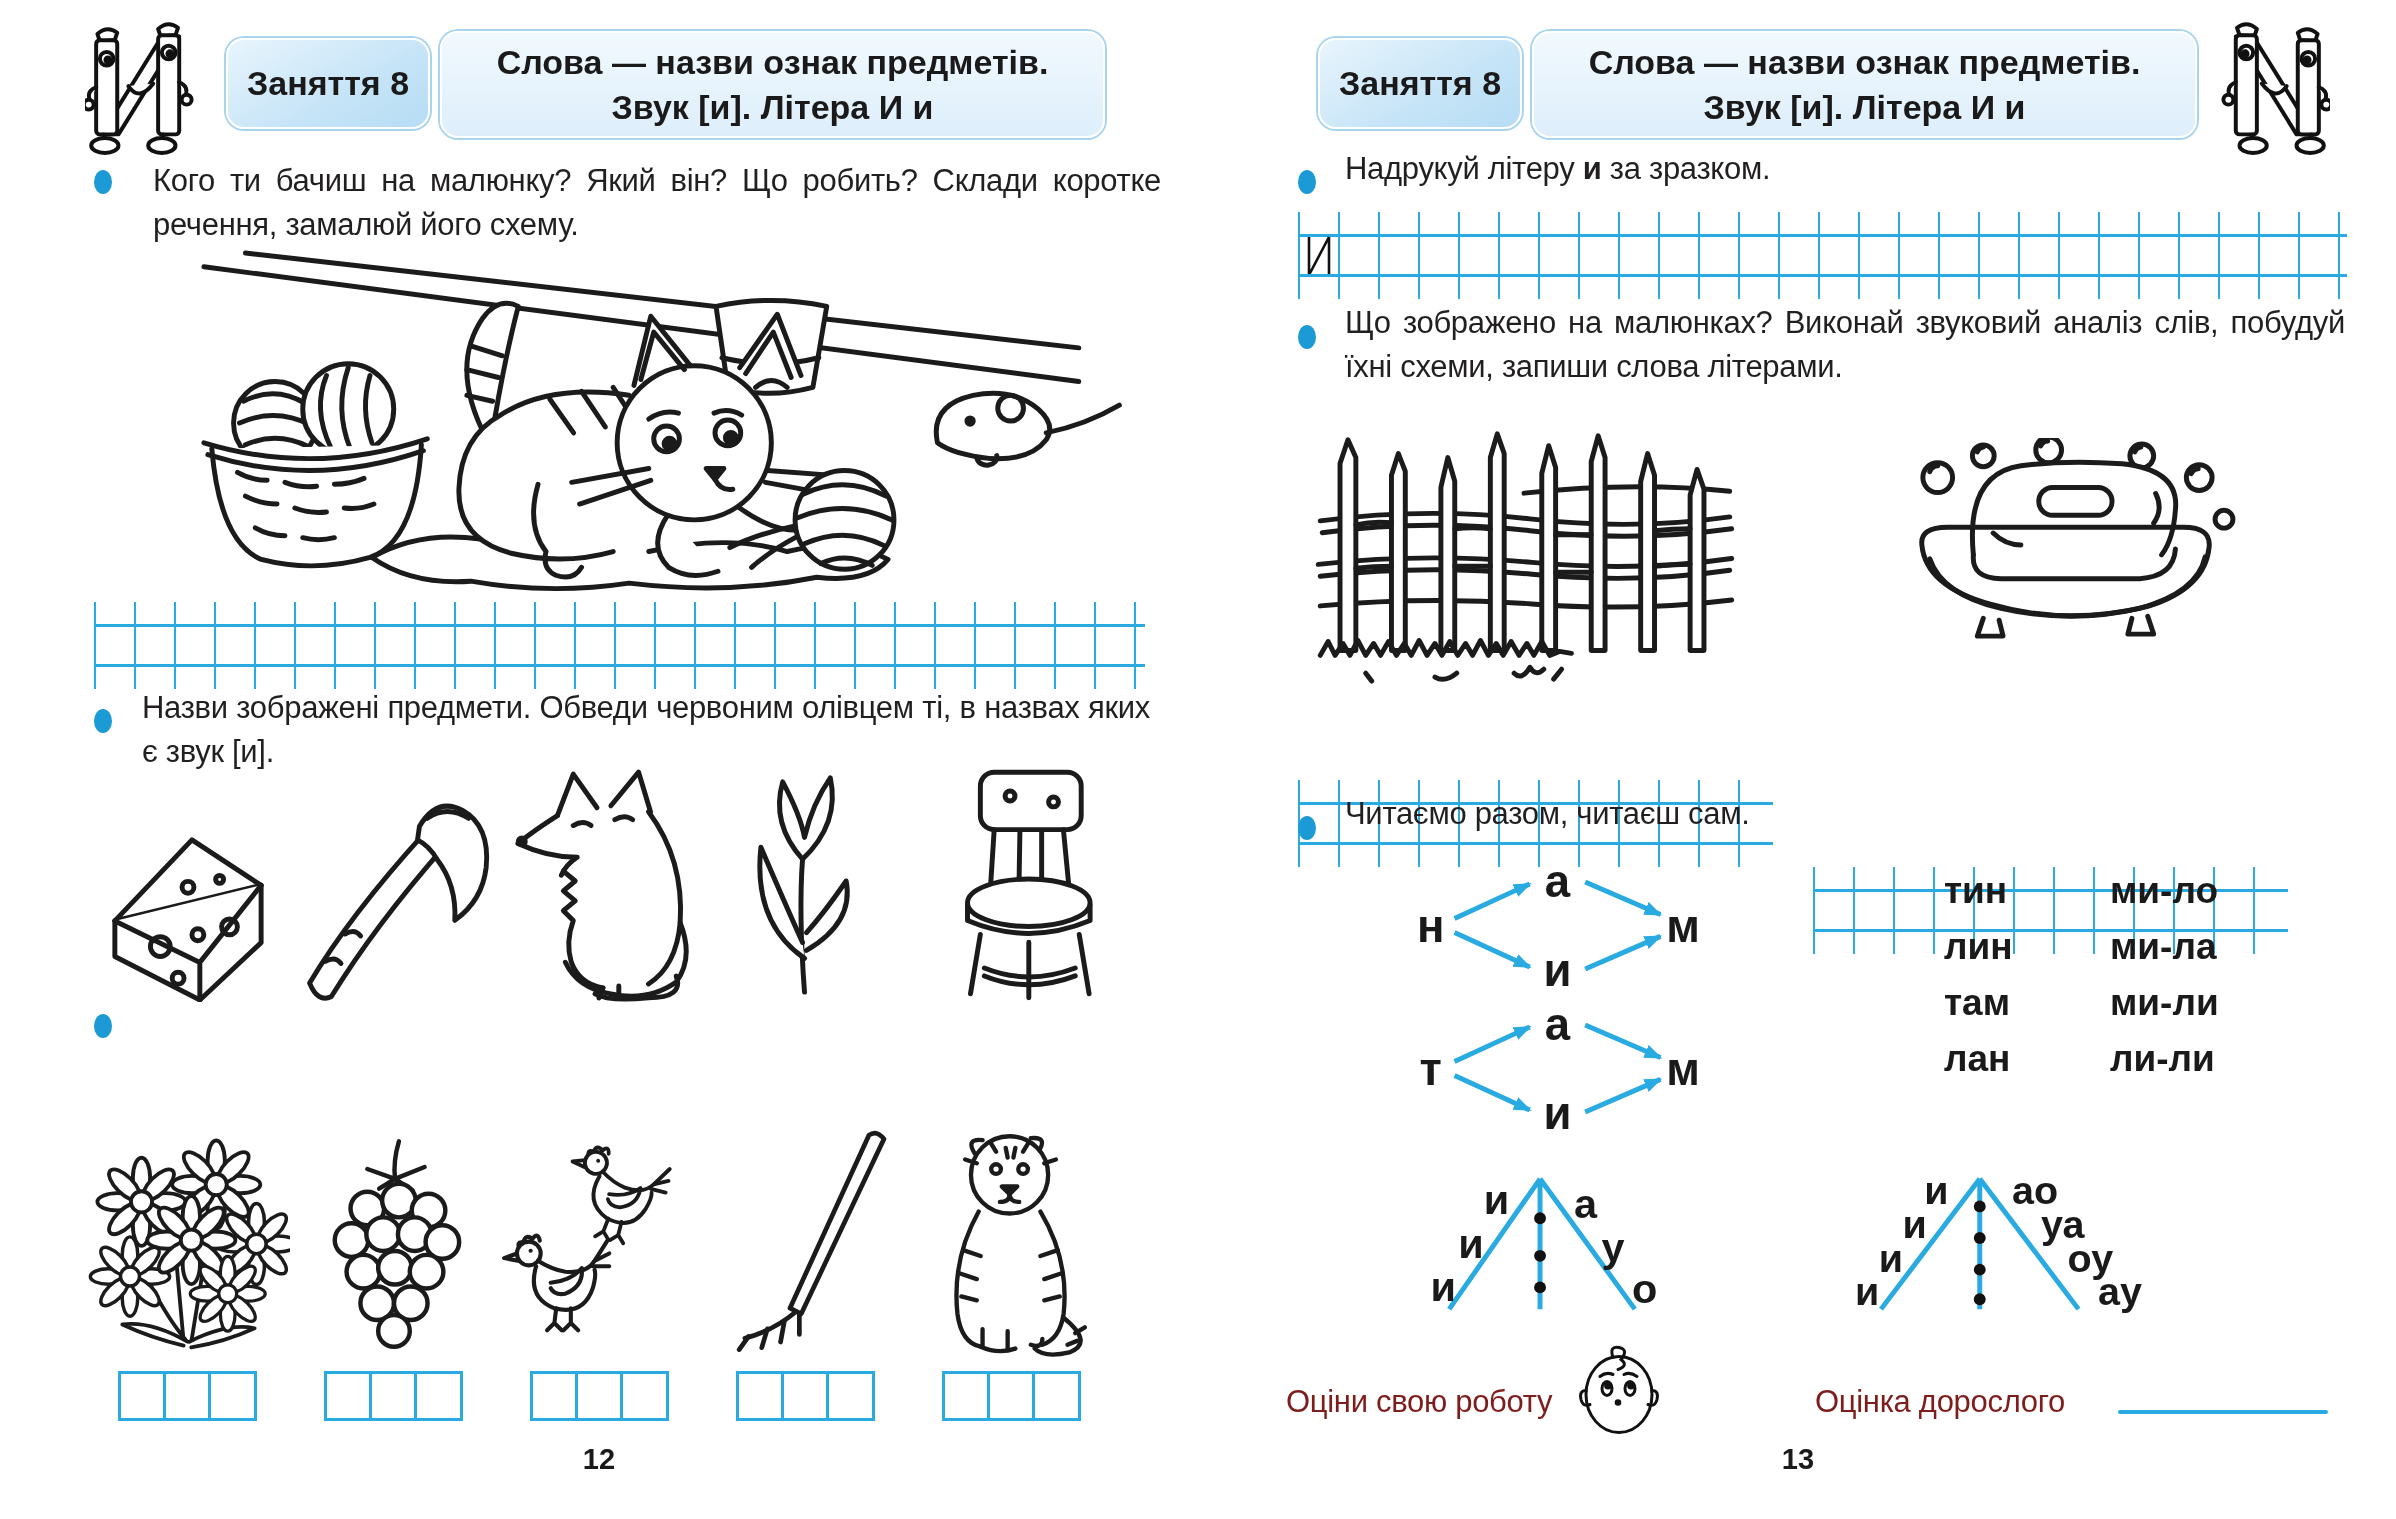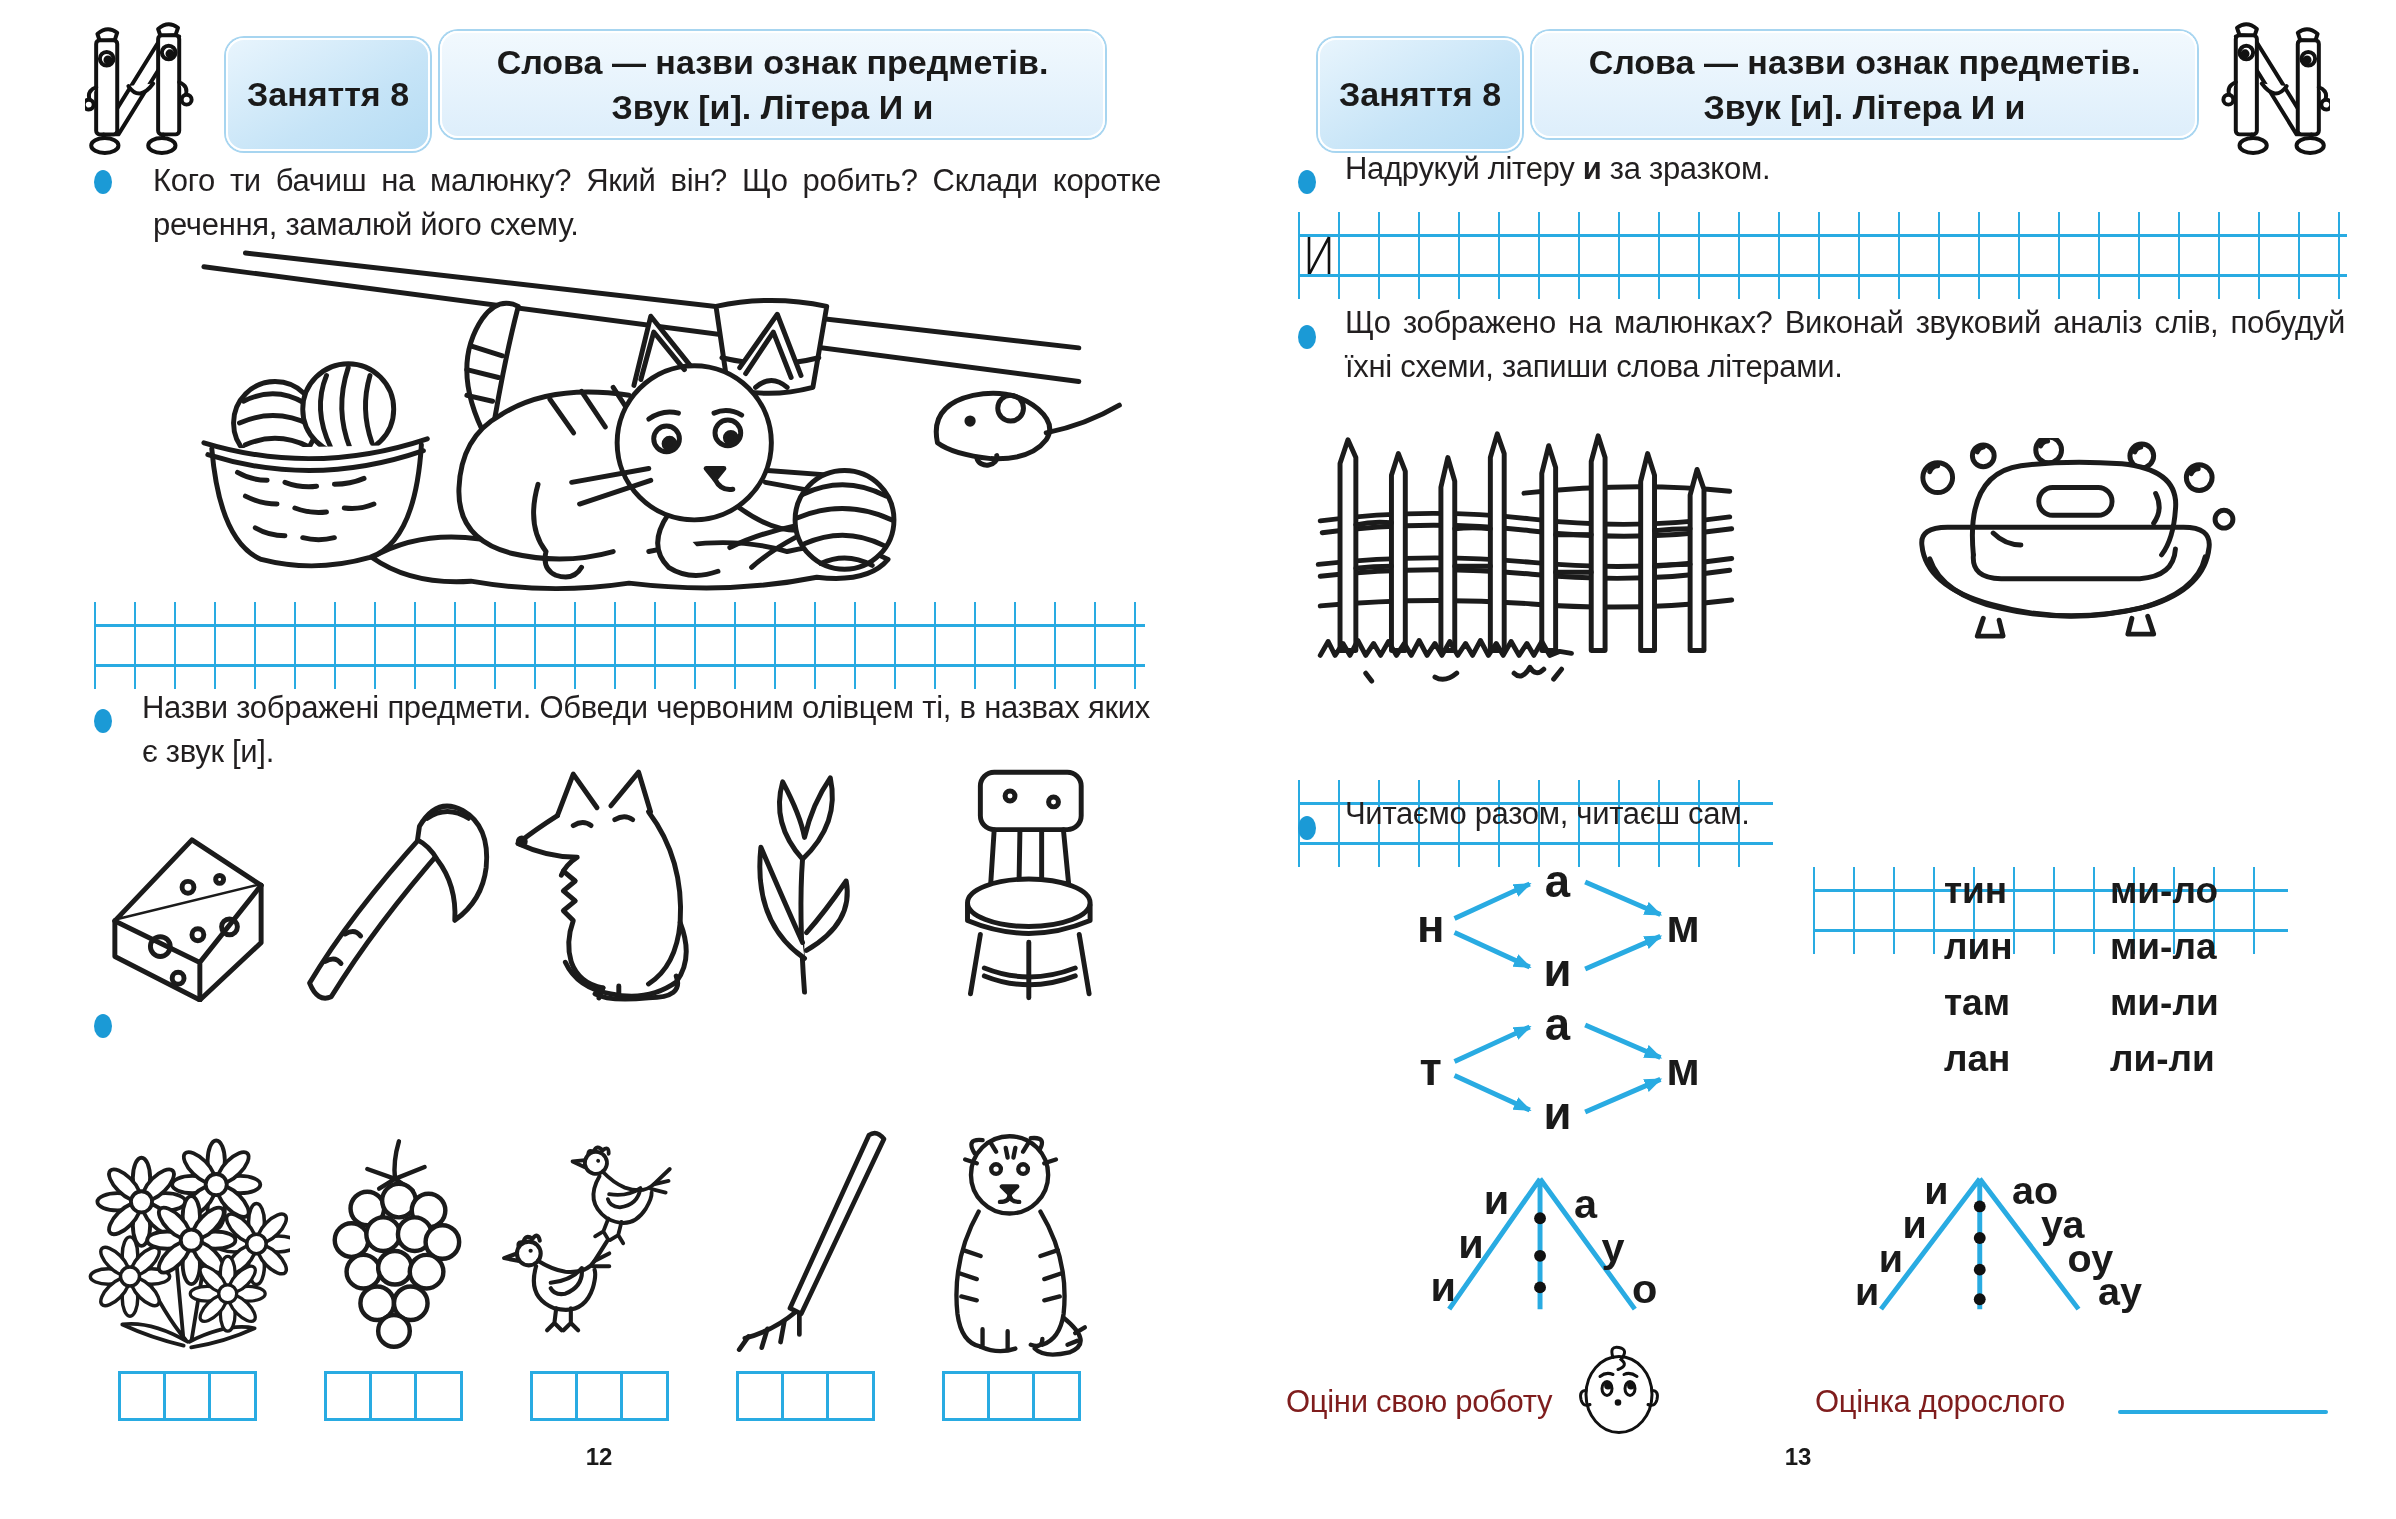--- a/index.html
+++ b/index.html
@@ -6,21 +6,21 @@
   html,body { margin:0; padding:0; background:#ffffff; }
   body { font-family:"Liberation Sans", sans-serif; color:#221f20; }
   .spread { position:relative; width:2397px; height:1520px; background:#fff; overflow:hidden; }
   .page { position:absolute; top:0; width:1198px; height:1520px; }
   #page-left  { left:0; }
   #page-right { left:1199px; }
   .abs { position:absolute; }
 
   
   .badge {
-    width:204px; height:113px; border-radius:18px;
+    width:204px; height:91px; border-radius:18px;
     background:linear-gradient(150deg,#e9f5fd 0%,#c6e4f7 60%,#b5dcf4 100%);
     box-shadow:inset 0 0 0 2px #ffffff, 0 0 0 2px #a7d5f0;
     display:flex; align-items:center; justify-content:center;
     font-size:34px; font-weight:bold; color:#1a1a1a;
   }
   .titlebox {
     width:665px; height:107px; border-radius:18px;
     background:linear-gradient(180deg,#f2f9fe 0%,#ddeefb 100%);
     box-shadow:inset 0 0 0 2px #ffffff, 0 0 0 2px #a7d5f0;
     display:flex; flex-direction:column; align-items:center; justify-content:center;
@@ -41,21 +41,21 @@
   .wgrid::after  { bottom:22px; }
 
   
   .row5 { display:flex; align-items:flex-end; }
   .row5 > div { width:206px; display:flex; justify-content:center; align-items:flex-end; }
 
   .scheme { width:139px; height:50px; border:3px solid #29abe2; display:flex; background:#fff; }
   .scheme > span { flex:1; border-left:3px solid #29abe2; }
   .scheme > span:first-child { border-left:none; }
 
-  .pagenum { width:100%; text-align:center; font-size:24px; font-weight:bold; color:#1a1a1a; }
+  .pagenum { width:100%; text-align:center; font-size:29px; font-weight:bold; color:#1a1a1a; }
 
   .wordcol { font-size:37px; font-weight:bold; color:#1a1a1a;margin-left:45px; }
   .wordcol div { height:56px; line-height:56px; }
 
   .footlabel { font-size:31px; letter-spacing:-0.3px; color:#7f1d1d; }
   .gradeline { height:4px; background:#29abe2; border-radius:2px; }
 
   svg { display:block; }
   .ink { stroke:#1b1b1b; fill:none; stroke-linecap:round; stroke-linejoin:round; }
 </style>

